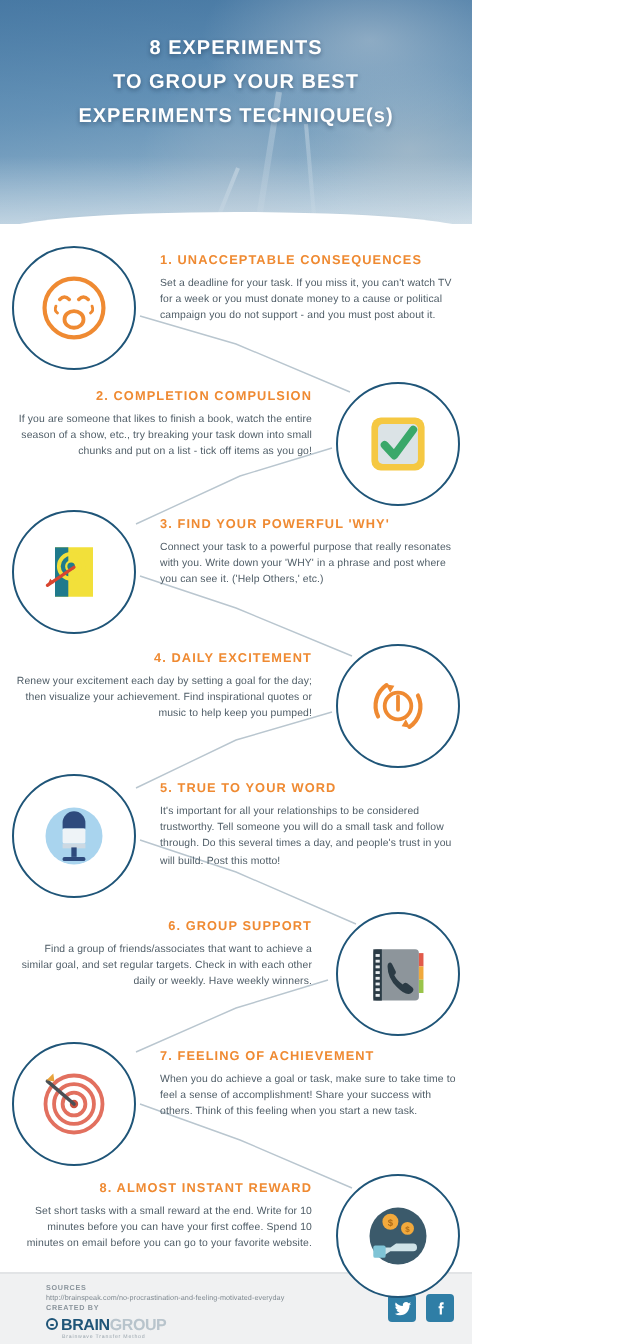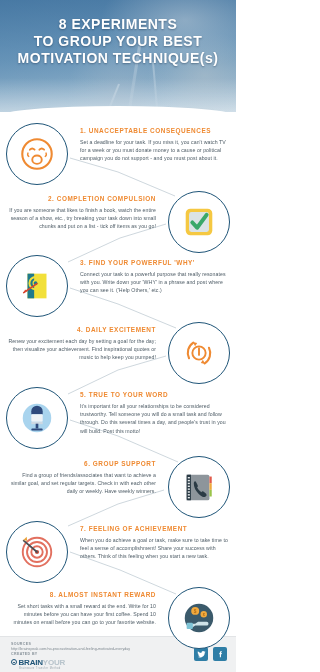--- a/index.html
+++ b/index.html
@@ -35,21 +35,21 @@
   .streak-a { left: 138px; top: 46px; width: 3px; height: 70px; transform: rotate(9deg); }
   .streak-b { left: 152px; top: 62px; width: 2px; height: 52px; transform: rotate(-5deg); }
   .streak-c { left: 118px; top: 84px; width: 2px; height: 30px; transform: rotate(22deg); }
   .hdr-haze {
     position: absolute; left: 0; bottom: 0; width: 236px; height: 34px;
     background: linear-gradient(180deg, rgba(255,255,255,0) 0%, rgba(255,255,255,0.42) 100%);
   }
   .title-block {
     position: absolute; left: 0; top: 16px; width: 236px;
     text-align: center; color: #ffffff;
-    font-size: 14px; font-weight: bold; letter-spacing: 0.5px; line-height: 17px;
+    font-size: 10px; font-weight: bold; letter-spacing: 0.5px; line-height: 17px;
     text-shadow: 0 1px 2px rgba(20,45,70,0.45);
   }
 
   
   .body-sheet {
     position: absolute; left: 0; top: 106px; width: 236px; height: 566px;
     background: #ffffff;
     border-radius: 50% 50% 0 0 / 10px 10px 0 0;
   }
   .sheet-shadow {
@@ -104,21 +104,21 @@
     line-height: 8.4px;
     letter-spacing: 0.07px;
   }
 
   
   .footer {
     position: absolute; left: 0; top: 636px; width: 236px; height: 36px;
     background: #f0f1f2;
     border-top: 1px solid #e2e4e6;
   }
-  .footer-left { position: absolute; left: 11px; top: 5px; width: 150px; }
+  .footer-left { position: absolute; left: 23px; top: 5px; width: 150px; }
   .f-label { color: #8a949c; font-size: 3.6px; font-weight: bold; letter-spacing: 0.35px; line-height: 5px; }
   .f-url { color: #7e8890; font-size: 3.6px; line-height: 5.4px; letter-spacing: 0.05px; word-break: break-all; }
   .logo-row { display: flex; align-items: center; margin-top: 0.5px; }
   .logo-mark {
     width: 6px; height: 6px; border-radius: 50%;
     border: 1.1px solid #1f5578; margin-right: 1.5px;
     position: relative; flex: 0 0 auto;
   }
   .logo-mark::after {
     content: ""; position: absolute; left: 1.2px; top: 1.2px;
@@ -142,21 +142,21 @@
 <div id="infographic">
 
   <div class="header">
     <div class="hdr-streak streak-a"></div>
     <div class="hdr-streak streak-b"></div>
     <div class="hdr-streak streak-c"></div>
     <div class="hdr-haze"></div>
     <div class="title-block">
       <div>8 EXPERIMENTS</div>
       <div>TO GROUP YOUR BEST</div>
-      <div>MOTIVATION TECHNIQUE(s)</div>
+      <div>EXPERIMENTS TECHNIQUE(s)</div>
     </div>
   </div>
   <div class="sheet-shadow"></div>
   <div class="body-sheet"></div>
 
   <svg class="connector-layer" viewBox="0 0 236 672">
     <g stroke="#b9c6cf" stroke-width="0.7" fill="none">
       <path d="M70,158 L118,172 L175,196"></path>
       <path d="M166,224 L120,238 L68,262"></path>
       <path d="M70,288 L118,304 L176,328"></path>
@@ -312,21 +312,21 @@
   </div>
 
   <div class="footer">
     <div class="footer-left">
       <div class="f-label">SOURCES</div>
       <div class="f-url">http://brainspeak.com/no-procrastination-and-feeling-motivated-everyday</div>
       <div class="f-label">CREATED BY</div>
       <div class="logo-row">
         <span class="logo-mark"></span>
         <span class="logo-brain">BRAIN</span>
-        <span class="logo-speak">YOUR</span>
+        <span class="logo-speak">GROUP</span>
       </div>
       <div class="logo-tag">Brainwave Transfer Method</div>
     </div>
     <div class="social">
       <a class="soc-btn">
         <svg viewBox="0 0 24 24" fill="#ffffff">
           <path d="M23 4.9a8.9 8.9 0 0 1-2.6.7 4.5 4.5 0 0 0 2-2.5 9 9 0 0 1-2.9 1.1A4.5 4.5 0 0 0 11.7 8a12.8 12.8 0 0 1-9.3-4.7 4.5 4.5 0 0 0 1.4 6 4.4 4.4 0 0 1-2-.6v.1a4.5 4.5 0 0 0 3.6 4.4 4.5 4.5 0 0 1-2 .1 4.5 4.5 0 0 0 4.2 3.1A9 9 0 0 1 1 18.3a12.7 12.7 0 0 0 6.9 2c8.3 0 12.8-6.9 12.8-12.8v-.6A9.1 9.1 0 0 0 23 4.9z"></path>
         </svg>
       </a>
       <a class="soc-btn">

